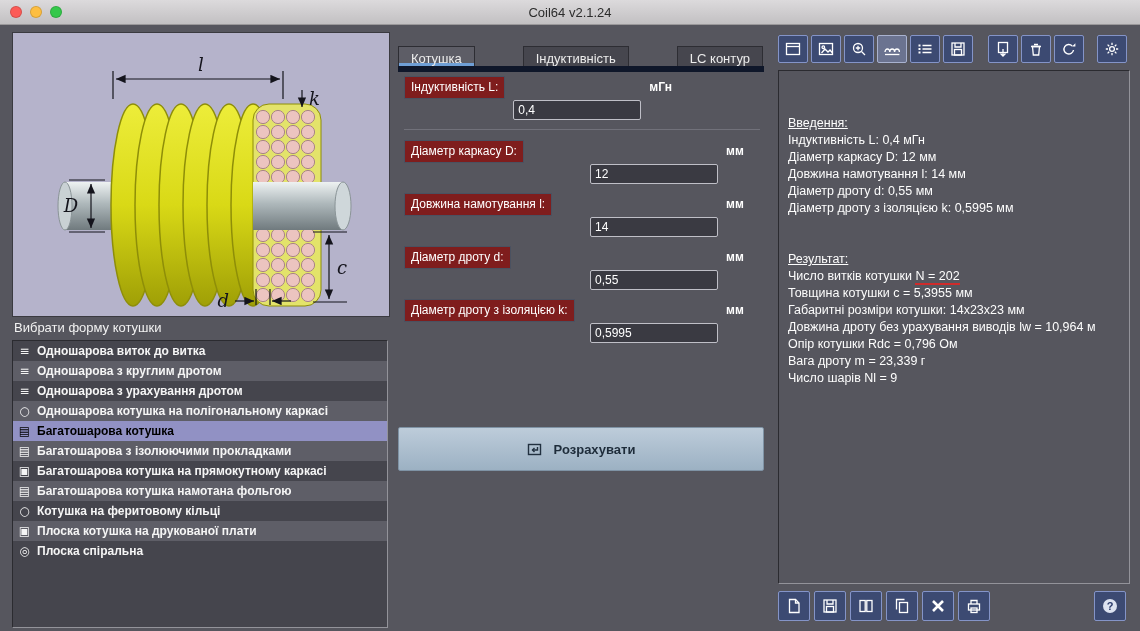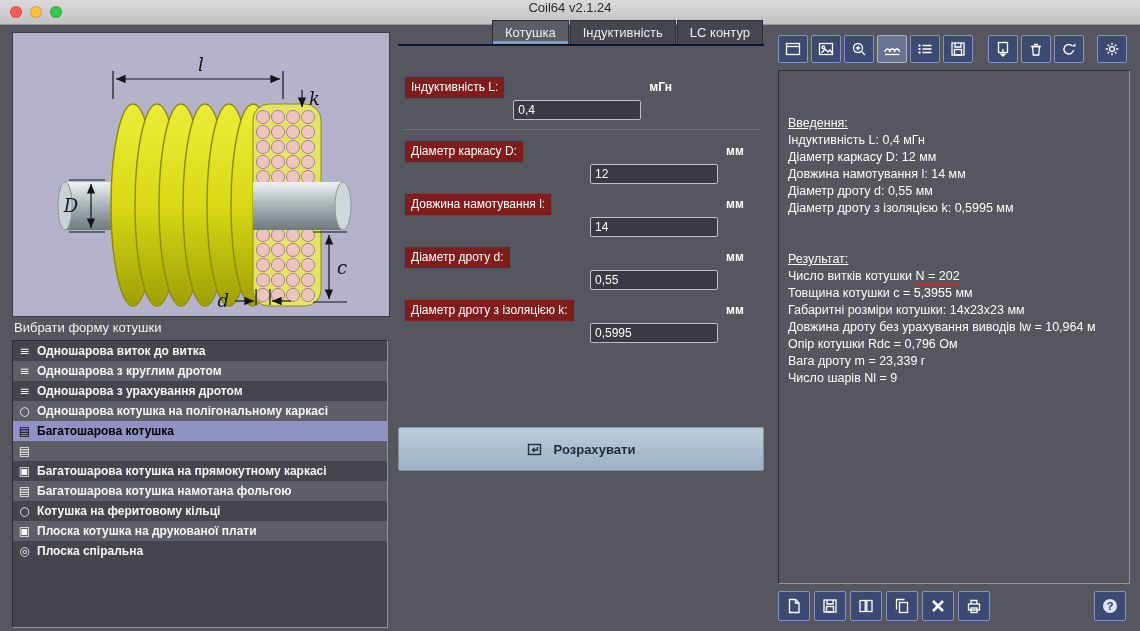--- a/index.html
+++ b/index.html
@@ -2,39 +2,39 @@
 <html><head>
 <meta charset="utf-8">
 <style>
   html,body{margin:0;padding:0;background:#2e2e33;}
   body{width:1140px;height:631px;position:relative;overflow:hidden;
        font-family:"Liberation Sans",sans-serif;color:#fff;background:#56565e;}
 
   
   .titlebar{position:absolute;top:0;left:0;width:1140px;height:24px;
     background:linear-gradient(#dcdadc,#c2c0c2);border-bottom:1px solid #9a989a;
-    display:flex;justify-content:center;color:#2c2c2c;font-size:13px;}
+    display:flex;align-items:center;justify-content:center;color:#2c2c2c;font-size:13px;}
   .traffic{position:absolute;left:10px;top:6px;display:flex;gap:8px;}
   .light{width:12px;height:12px;border-radius:50%;border:1px solid rgba(0,0,0,.15);box-sizing:border-box;}
   .light.red{background:#fc5b57}.light.yellow{background:#fdbe41}.light.green{background:#34c84a}
 
   
   .coil-image{position:absolute;left:12px;top:32px;width:376px;height:283px;border:1px solid #3a3a40;box-sizing:content-box;}
   .select-label{position:absolute;left:14px;top:320px;font-size:13px;color:#f2f2f2;}
   .coil-list{position:absolute;left:12px;top:340px;width:376px;height:288px;background:#45454d;
     box-sizing:border-box;border:1px solid;border-color:#2b2b30 #93939a #93939a #2b2b30;overflow:hidden;}
   .row{height:20px;display:flex;align-items:center;gap:5px;padding:0 4px;font-size:12px;font-weight:bold;
        color:#f5f5f5;white-space:nowrap;cursor:default;}
   .row.alt{background:#5e5e67;}
   .row.selected{background:#9191c4;color:#000;}
   .row .g{width:15px;text-align:center;font-weight:normal;font-size:12px;font-family:"DejaVu Sans",sans-serif;}
 
   
-  .tabbar{position:absolute;left:398px;top:20px;width:366px;display:flex;justify-content:flex-end;
-          border-bottom:2px solid #0f172a;height:26px;box-sizing:border-box;}
+  .tabbar{position:absolute;left:398px;top:46px;width:366px;display:flex;justify-content:space-between;
+          border-bottom:6px solid #0f172a;height:26px;box-sizing:border-box;}
   .tab{padding:4px 12px 5px;font-size:13px;background:#46464e;border:1px solid #2d2d33;border-bottom:none;
        color:#ececec;margin-right:1px;}
   .tab.active{background:#5d5d66;box-shadow:inset 0 -3px 0 #6f9fd6;}
 
   .form{position:absolute;left:404px;top:76px;width:356px;}
   .frow{display:flex;align-items:flex-start;margin-bottom:9px;}
   .flabel{background:#7f1d1d;border:1px solid #4a5160;padding:3px 6px;font-size:12px;line-height:15px;
           color:#fff;max-width:175px;}
   .finput{width:118px;height:18px;background:#3a3a42;border:1px solid #bfbfc7;border-radius:2px;
           color:#fff;font-size:12px;padding:0 4px;font-family:"Liberation Sans",sans-serif;margin-top:24px;}
@@ -196,20 +196,21 @@
   <div class="row alt">
     <span class="g">○</span>
     <span>Одношарова котушка на полігональному каркасі</span>
   </div>
   <div class="row selected">
     <span class="g">▤</span>
     <span>Багатошарова котушка</span>
   </div>
   <div class="row alt">
     <span class="g">▤</span>
+    <span>Багатошарова з ізолюючими прокладками</span>
   </div>
   <div class="row">
     <span class="g">▣</span>
     <span>Багатошарова котушка на прямокутному каркасі</span>
   </div>
   <div class="row alt">
     <span class="g">▤</span>
     <span>Багатошарова котушка намотана фольгою</span>
   </div>
   <div class="row">

